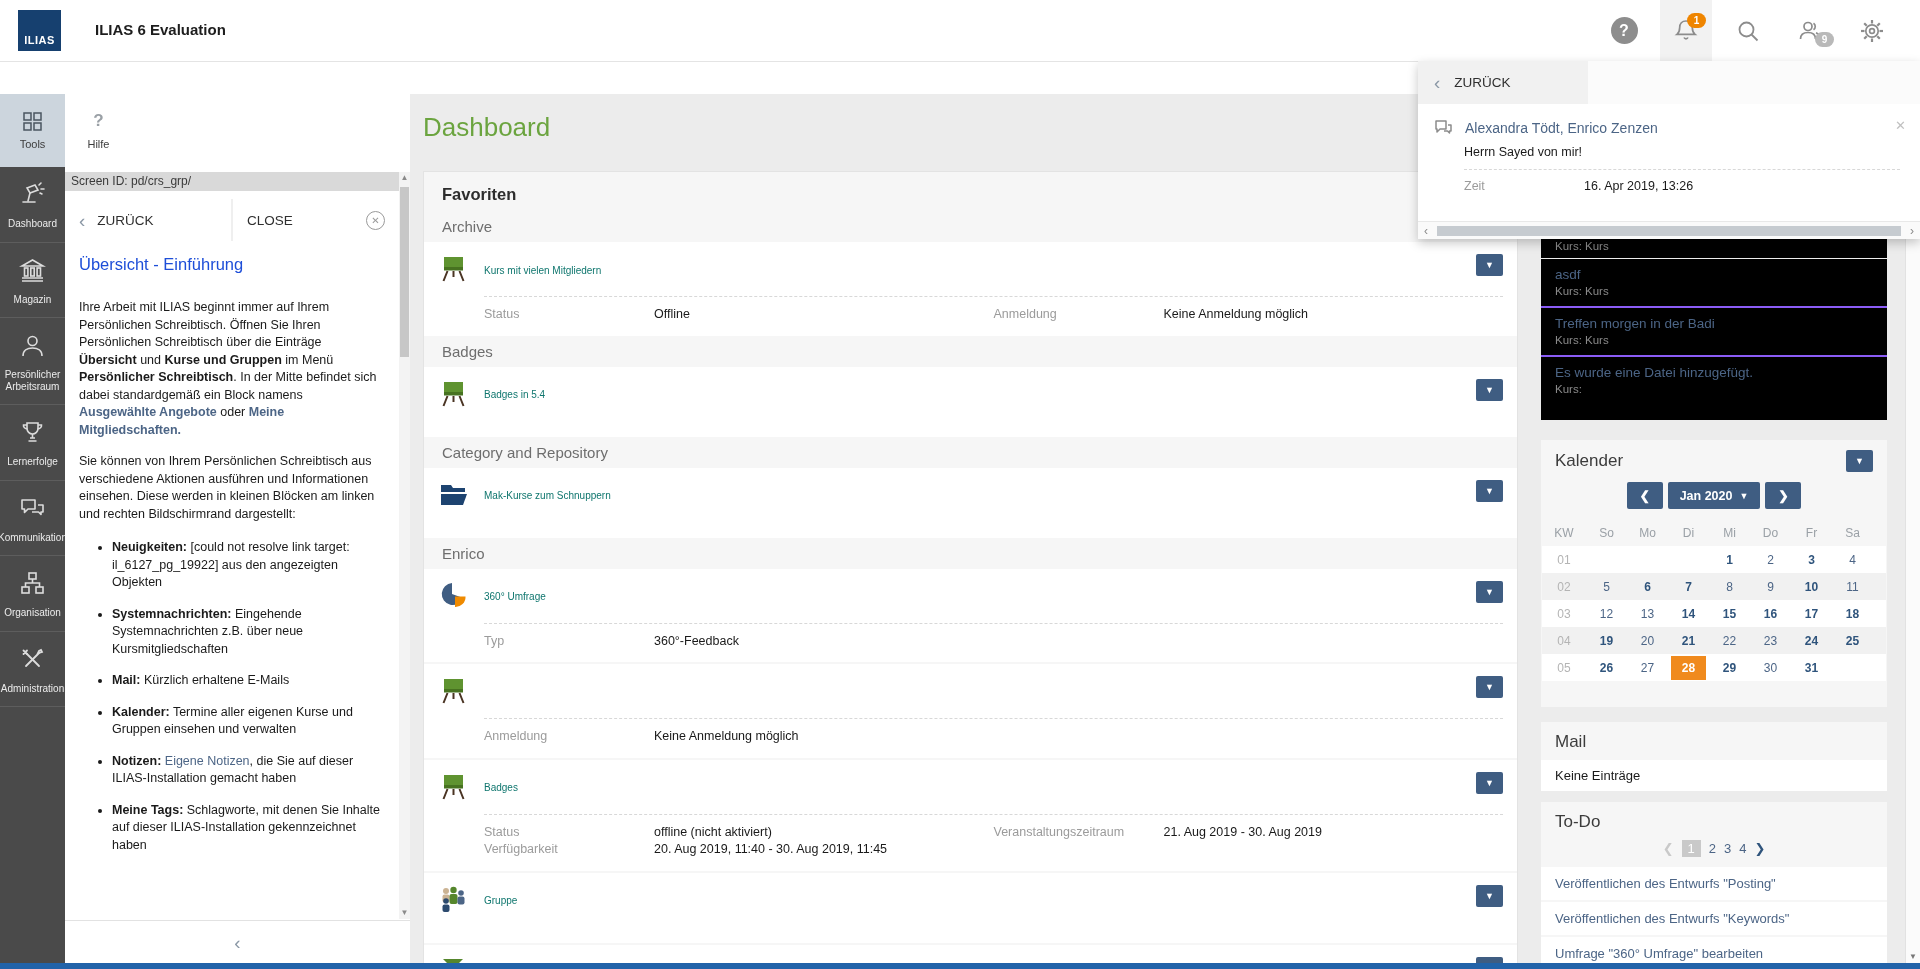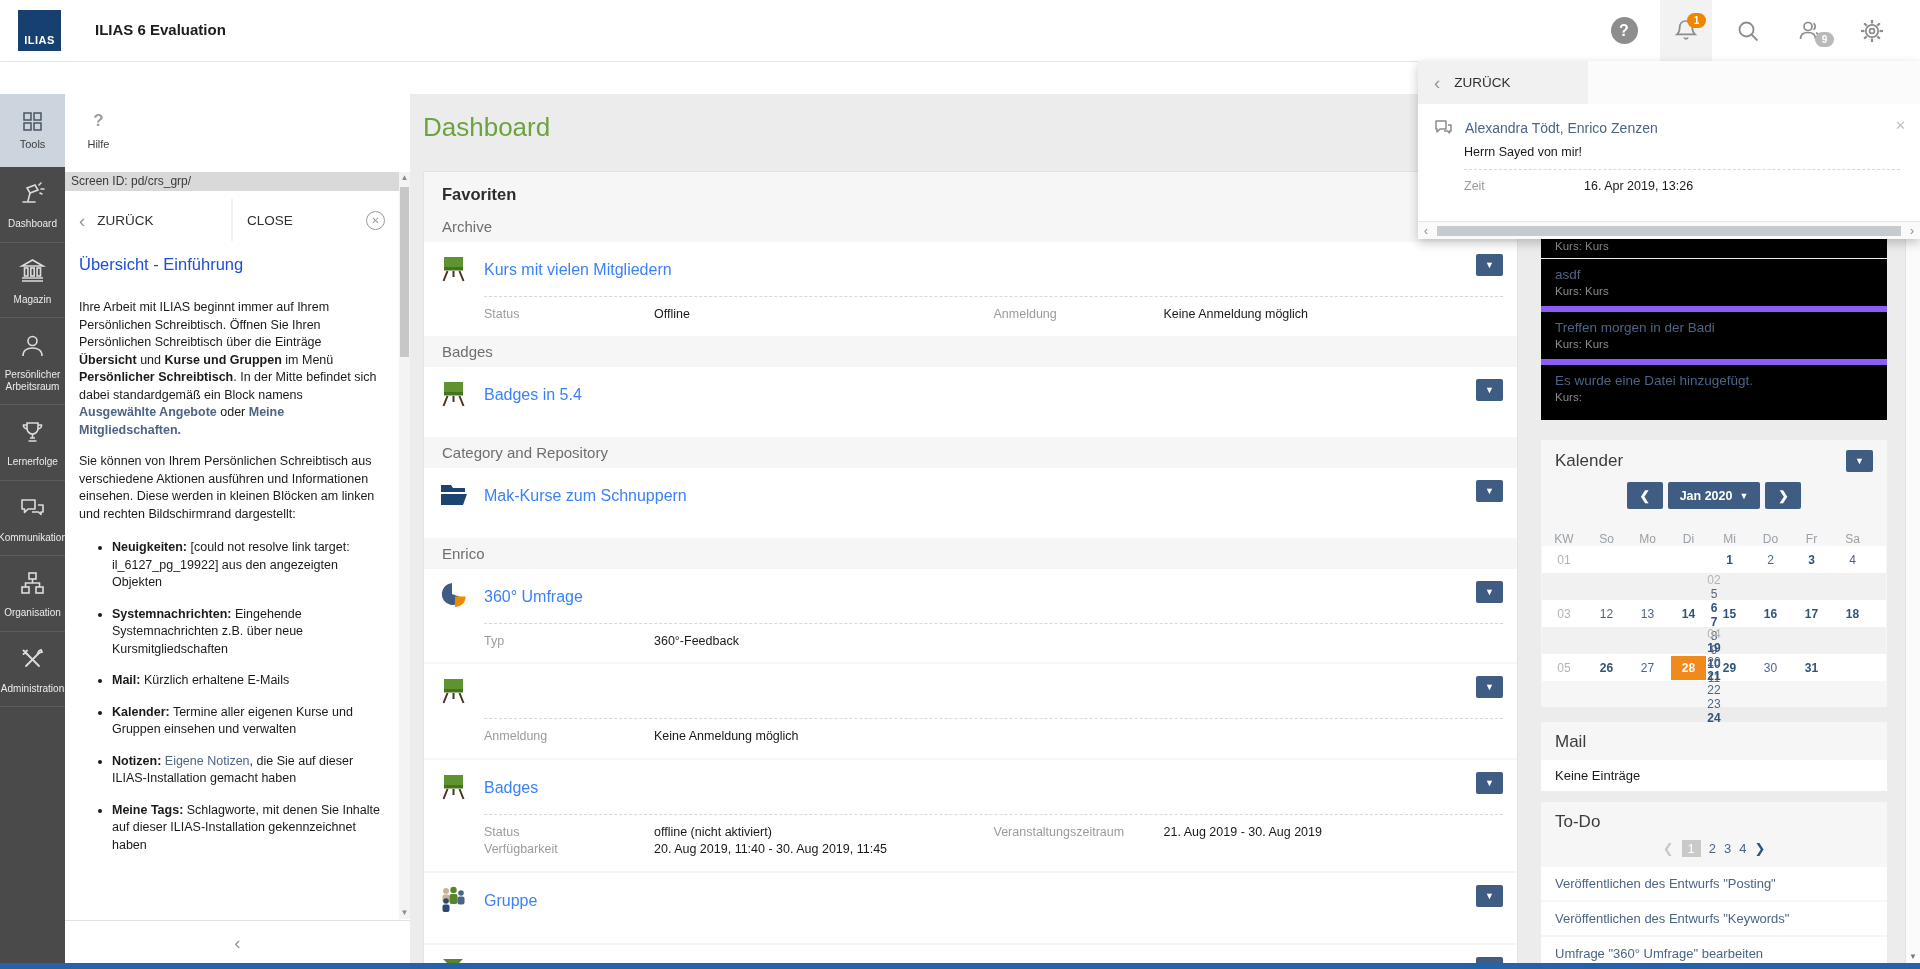--- a/index.html
+++ b/index.html
@@ -55,50 +55,50 @@
 
   
   .maincol{left:423px;top:94px;width:1095px;bottom:0;}
   .page-title{margin:18px 0 0;font-size:26px;color:#6ba43f;font-weight:400;}
   .fav-panel{margin-top:25px;background:#f6f6f6;border:1px solid #e3e3e3;border-bottom:none;position:absolute;top:52px;left:0;right:0;bottom:0;overflow:hidden;}
   .fav-head{padding:13px 18px 9px;font-size:16.5px;font-weight:bold;color:#2d2d2d;}
   .fav-sub{padding:5px 18px 7px;font-size:15px;color:#6e6e6e;}
   .fav-item{background:#fff;margin-bottom:2px;padding:11px 14px 9px;position:relative;}
   .fav-item.plain{min-height:70px;box-sizing:border-box;}
   .ftitle-row{display:flex;align-items:center;gap:16px;min-height:32px;}
-  .ftitle{font-size:16px;color:#3b82f6;text-decoration:none;cursor:pointer;}
+  .ftitle{font-size:10px;color:#0f766e;text-decoration:none;cursor:pointer;}
   .caret-btn{position:absolute;right:14px;top:12px;width:27px;height:22px;background:#3f5d82;border:none;border-radius:2px;color:#fff;font-size:9px;cursor:pointer;display:flex;align-items:center;justify-content:center;}
   .dotted{border-top:1px dashed #d8d8d8;margin:9px 0 0 46px;}
   .props{display:flex;margin-left:46px;padding:9px 0 3px;}
   .pcol{width:50%;}
   .prow{display:flex;font-size:12.5px;line-height:17.5px;align-items:flex-end;}
   .plabel{width:170px;color:#9b9b9b;flex-shrink:0;}
   .pval{color:#1a1a1a;}
 
   
   .rblock{left:1541px;width:346px;}
   .news{top:172px;height:248px;background:#000000;overflow:hidden;}
   .news-first{padding:68px 14px 6px;font-size:11.5px;color:#8a8a8a;border-bottom:1px solid #ececec;}
-  .news-item{padding:8px 14px 9px;border-bottom:6px solid #8b5cf6;}
+  .news-item{padding:8px 14px 9px;border-bottom:2px solid #8b5cf6;}
   .news-item:last-child{border-bottom:none;}
   .news-link{font-size:13.5px;color:#4c6586;cursor:pointer;}
   .news-sub{font-size:11.5px;color:#8a8a8a;margin-top:3px;}
   .cal{top:440px;height:267px;background:#f6f6f6;}
   .blk-head{display:flex;align-items:center;justify-content:space-between;padding:10px 14px 6px;}
   .blk-title{font-size:16.5px;font-weight:bold;color:#2d2d2d;}
   .blk-title.normal{font-weight:400;color:#3c3c3c;font-size:17px;}
   .cal-caret{position:static;}
   .cal-nav{display:flex;justify-content:center;gap:5px;padding:4px 0 10px;}
   .navbtn{background:#3f5d82;color:#fff;border:none;border-radius:2px;height:27px;font-size:12.5px;font-weight:bold;display:flex;align-items:center;justify-content:center;cursor:pointer;}
   .navbtn.sq{width:36px;}
   .navbtn.month{padding:0 12px;gap:7px;}
   .cal-table{background:#fff;margin:0 1px;}
   .cal-row{display:flex;height:27px;align-items:center;}
-  .cal-row.stripe{background:#f1f1f1;flex-direction:column;}
-  .cal-row.hdr{background:#f6f6f6;color:#9aa0a6;align-items:flex-end;}
+  .cal-row.stripe{background:#f1f1f1;}
+  .cal-row.hdr{background:#f6f6f6;color:#9aa0a6;}
   .cc{width:41px;text-align:center;font-size:12px;color:#4c6586;}
   .cc.kw{width:44px;color:#b4b4b4;}
   .cc.hd{color:#9aa0a6;}
   .cc.bold{font-weight:bold;color:#2f547c;}
   .cc .today{display:inline-block;background:#f08a1d;color:#fff;font-weight:bold;padding:5px 11px;}
   .mail{top:722px;height:64px;background:#f6f6f6;}
   .mail-row{background:#fff;padding:8px 14px;font-size:13px;color:#1a1a1a;margin-top:2px;}
   .todo{top:802px;bottom:0;background:#f6f6f6;overflow:hidden;}
   .pag{display:flex;justify-content:center;align-items:center;gap:8px;padding:2px 0 10px;font-size:13px;}
   .pag .prev{color:#c9c9c9;font-weight:bold;}

